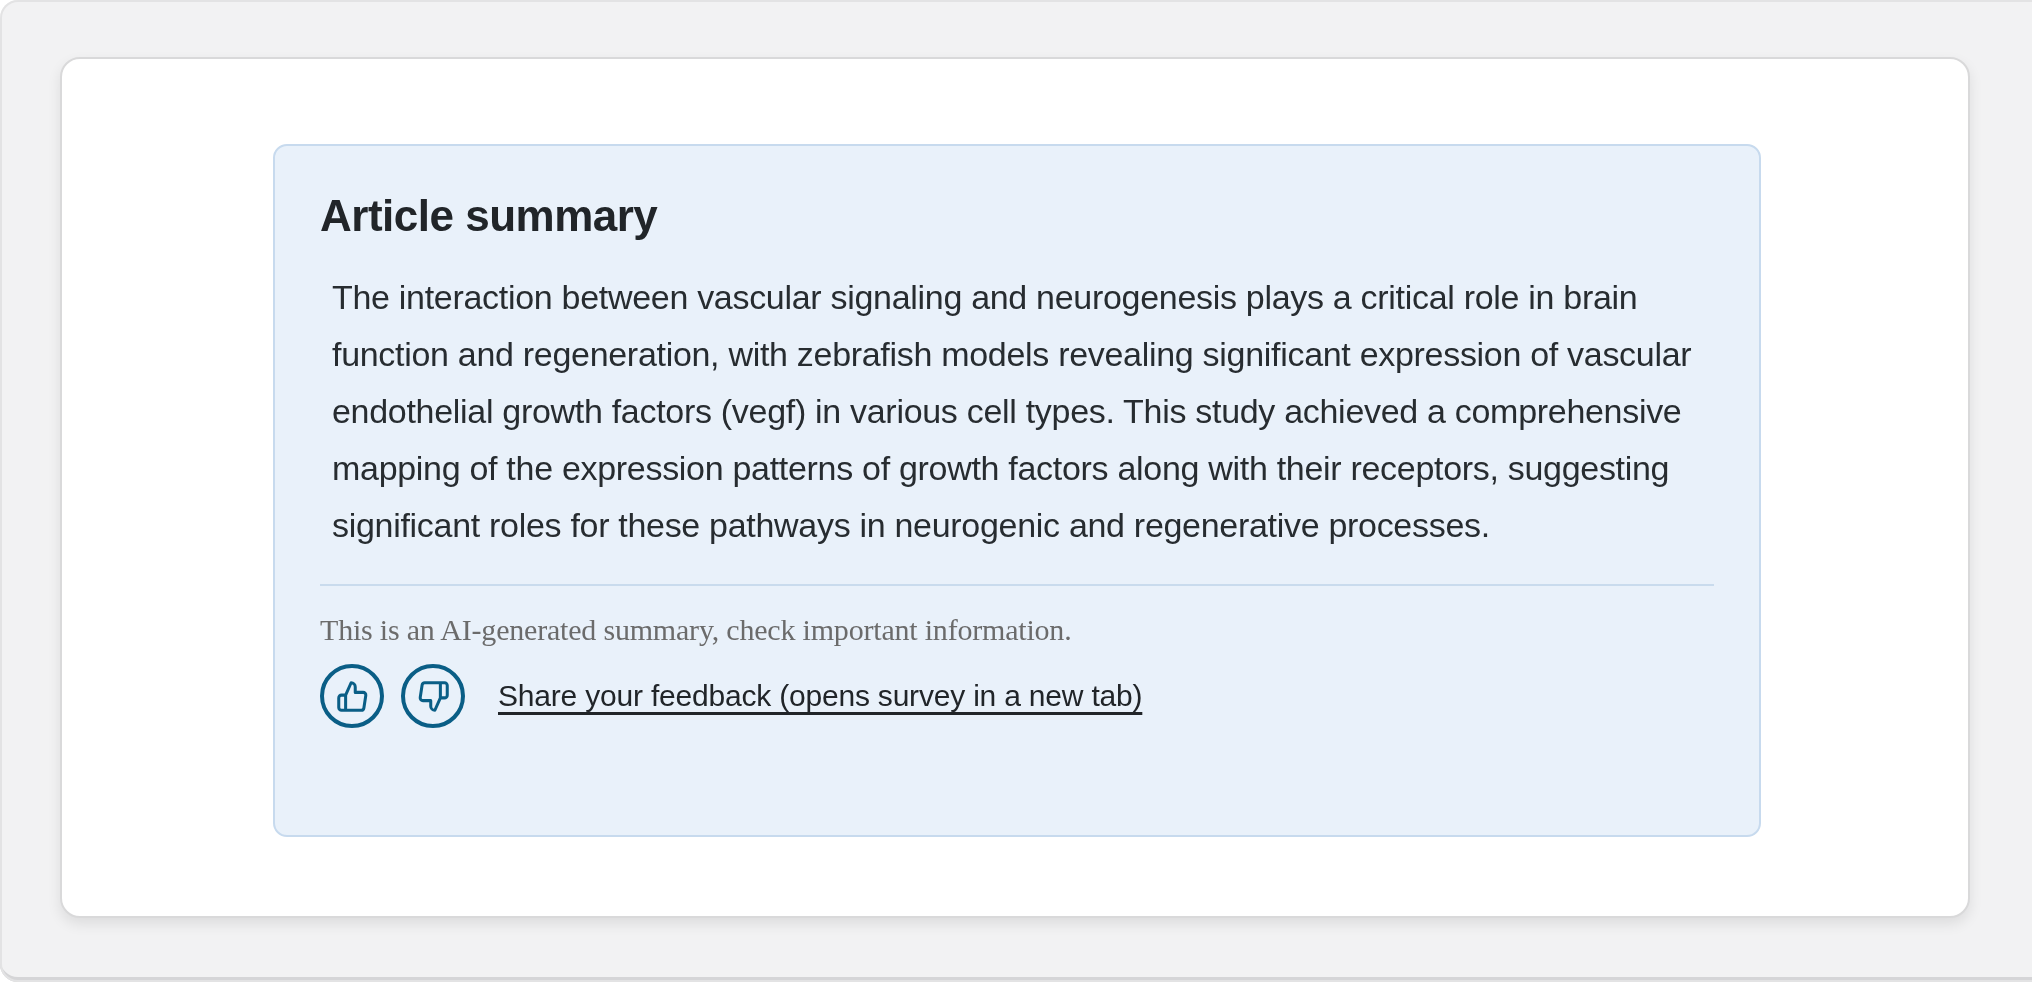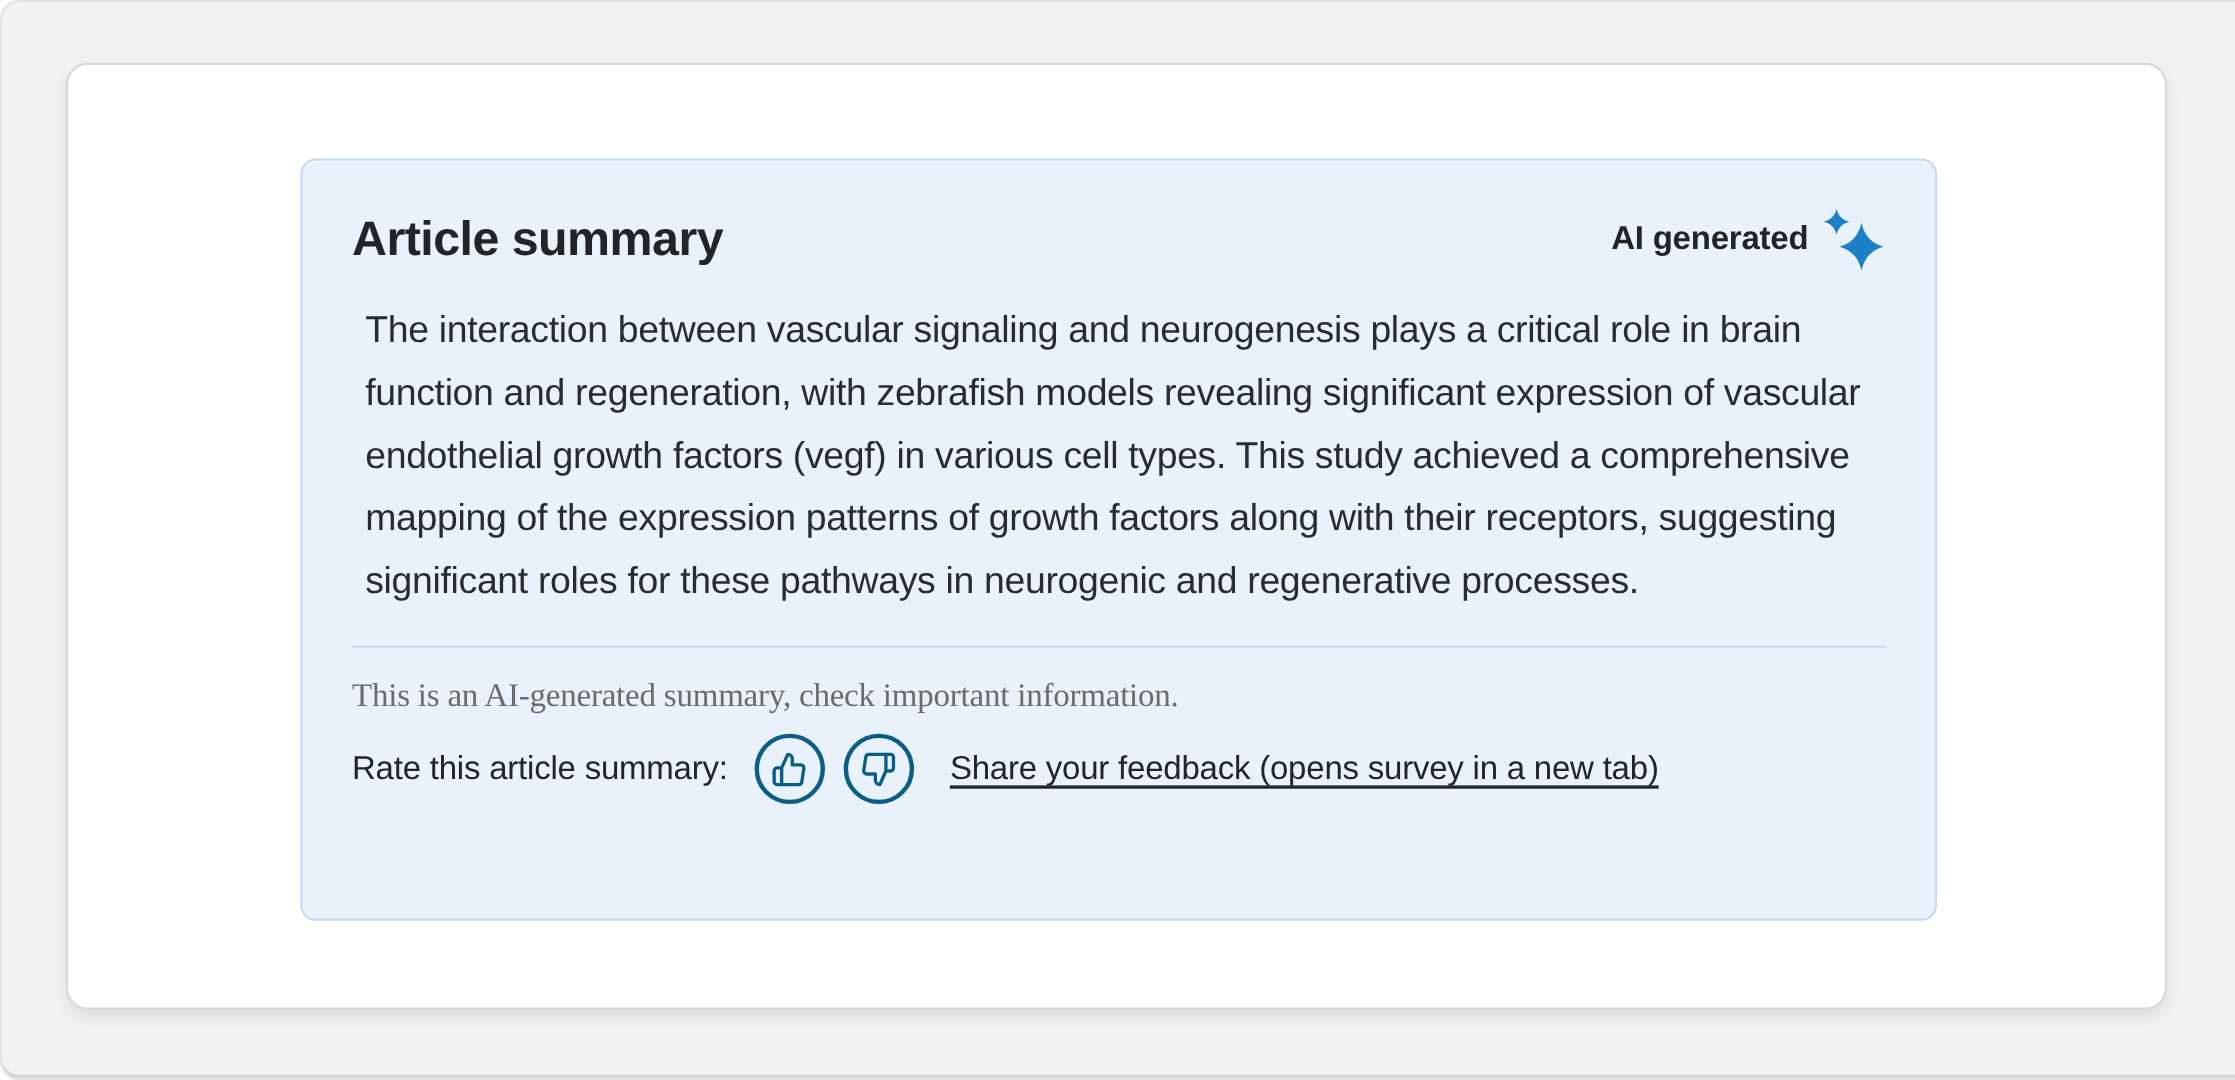--- a/index.html
+++ b/index.html
@@ -142,37 +142,29 @@
 <body>
 
 <div class="screen">
   <div class="window">
 
     <section class="summary-card">
 
       <header class="card-header">
         <h1 class="card-title">Article summary</h1>
 
-        <div class="ai-badge">
-          <span class="ai-badge-label">AI generated</span>
-          <svg class="sparkle-svg" viewBox="0 0 64 64" aria-hidden="true">
-            <path fill="#1b80c5" d="M15 2 C16.6 9 20.8 13.2 28 15 C20.8 16.8 16.6 21 15 28 C13.4 21 9.2 16.8 2 15 C9.2 13.2 13.4 9 15 2 Z"></path>
-            <path fill="#1b80c5" d="M40 16 C42.6 28.8 50.8 37.2 62 40 C50.8 42.8 42.6 51.2 40 64 C37.4 51.2 29.2 42.8 18 40 C29.2 37.2 37.4 28.8 40 16 Z"></path>
-          </svg>
-        </div>
       </header>
 
       <p class="summary-text">The interaction between vascular signaling and neurogenesis plays a critical role in brain function and regeneration, with zebrafish models revealing significant expression of vascular endothelial growth factors (vegf) in various cell types. This study achieved a comprehensive mapping of the expression patterns of growth factors along with their receptors, suggesting significant roles for these pathways in neurogenic and regenerative processes.</p>
 
       <hr class="divider">
 
       <p class="disclaimer">This is an AI-generated summary, check important information.</p>
 
       <div class="rating-row">
-        <span class="rate-label">Rate this article summary:</span>
 
         <button class="thumb-btn">
           <svg class="thumb-svg" viewBox="0 0 24 24" fill="none" stroke="currentColor" stroke-width="2.2" stroke-linecap="round" stroke-linejoin="round" aria-hidden="true">
             <path d="M14 9V5a3 3 0 0 0-3-3l-4 9v11h11.28a2 2 0 0 0 2-1.7l1.38-9a2 2 0 0 0-2-2.3zM7 22H4a2 2 0 0 1-2-2v-7a2 2 0 0 1 2-2h3"></path>
           </svg>
         </button>
 
         <button class="thumb-btn">
           <svg class="thumb-svg flip" viewBox="0 0 24 24" fill="none" stroke="currentColor" stroke-width="2.2" stroke-linecap="round" stroke-linejoin="round" aria-hidden="true">
             <path d="M14 9V5a3 3 0 0 0-3-3l-4 9v11h11.28a2 2 0 0 0 2-1.7l1.38-9a2 2 0 0 0-2-2.3zM7 22H4a2 2 0 0 1-2-2v-7a2 2 0 0 1 2-2h3"></path>

